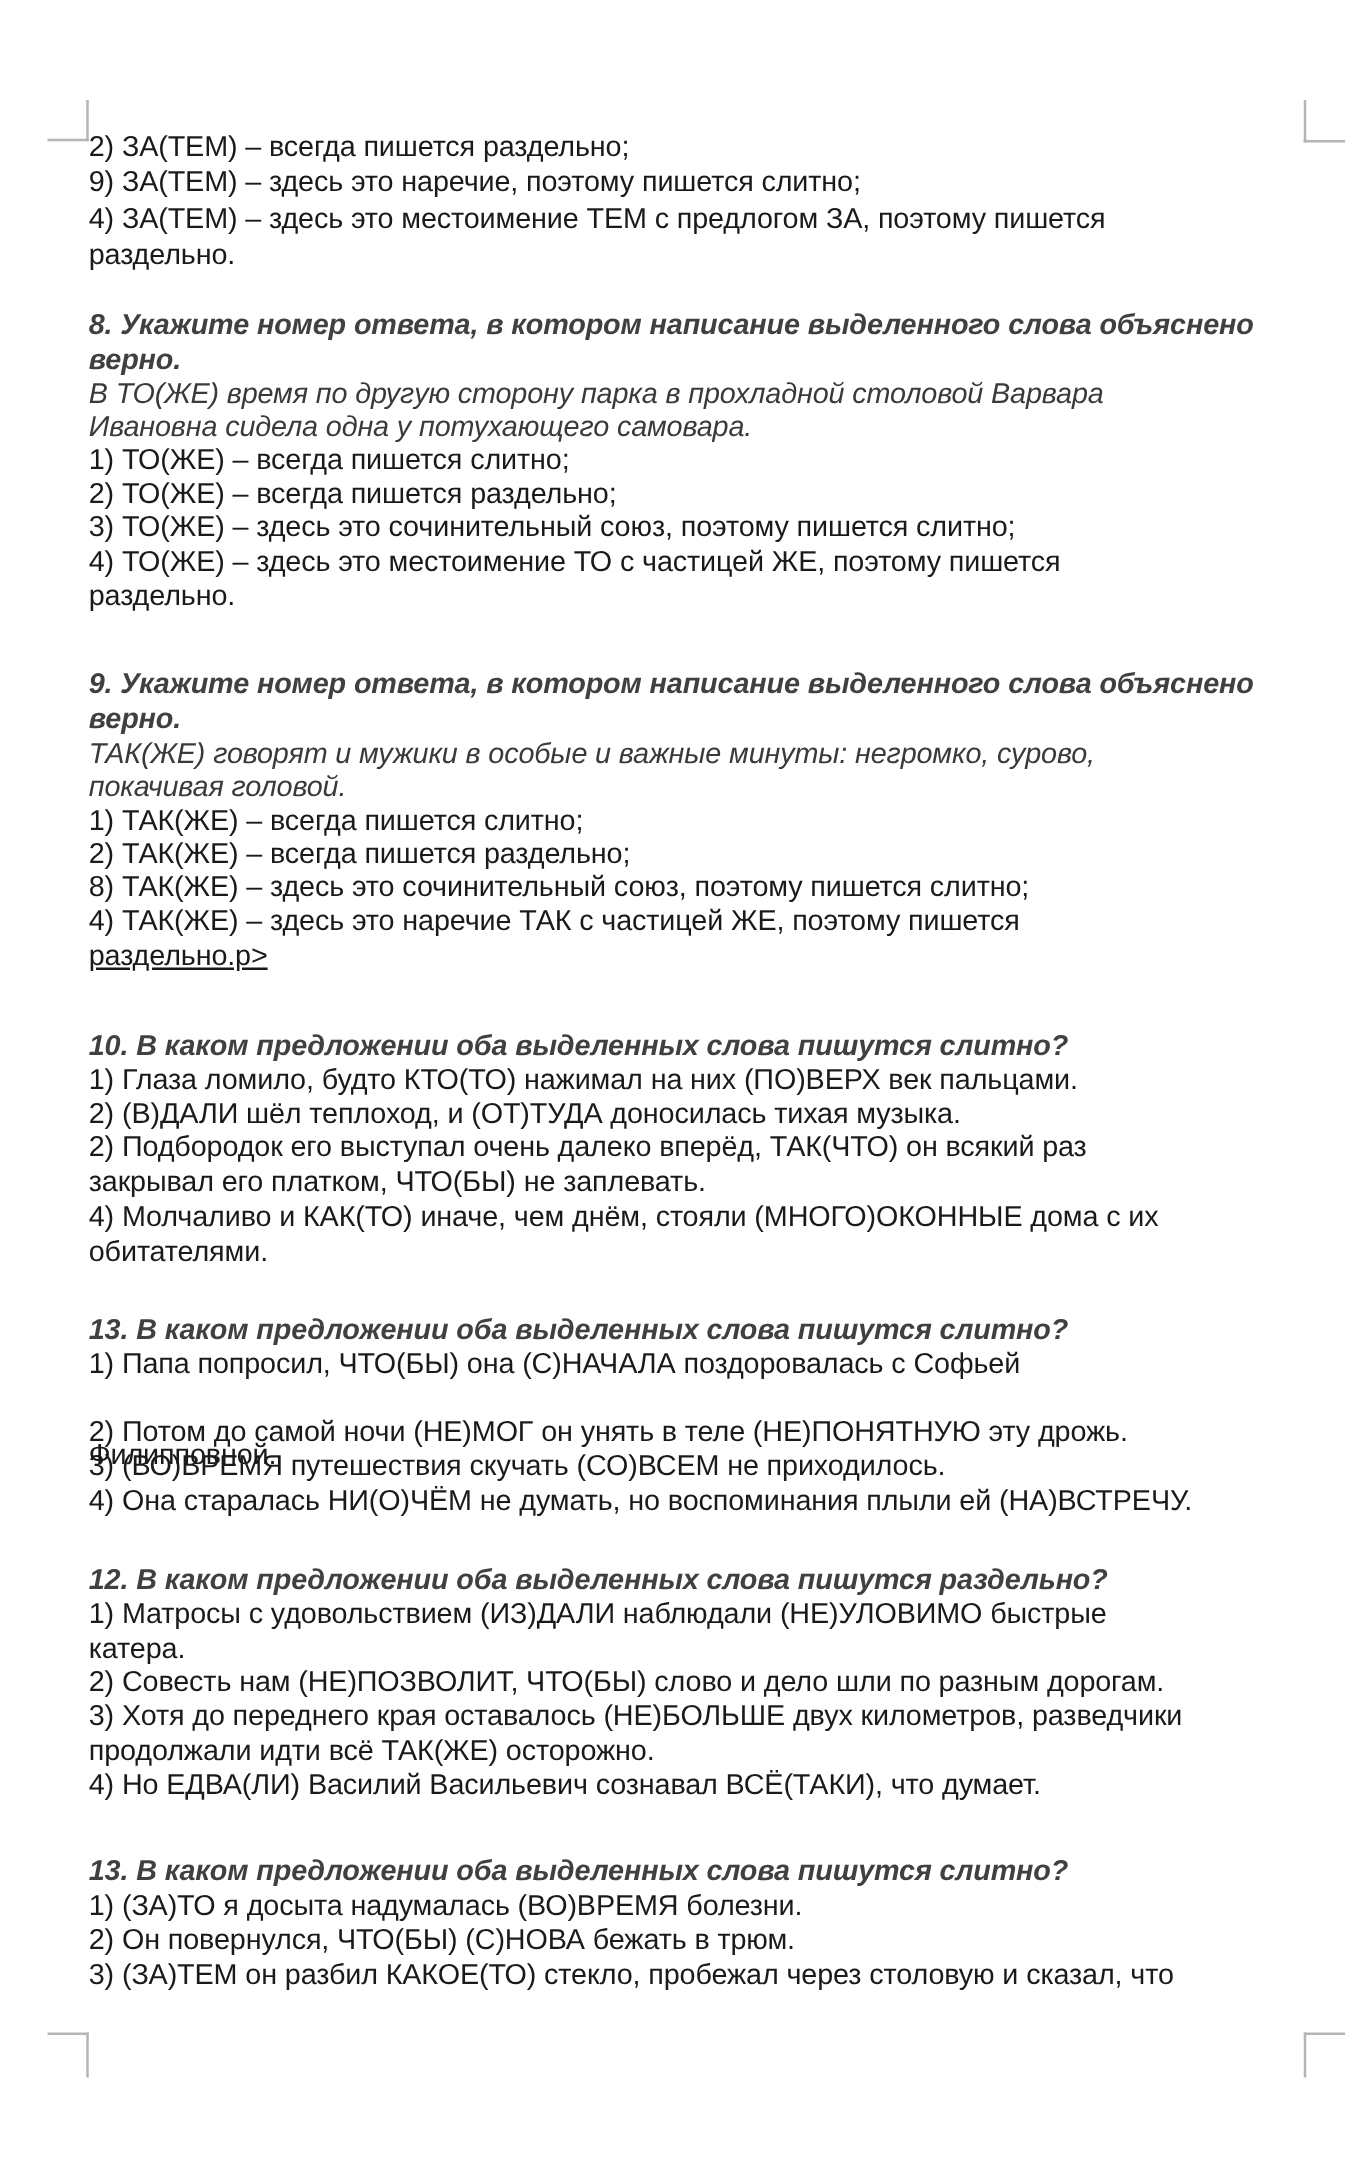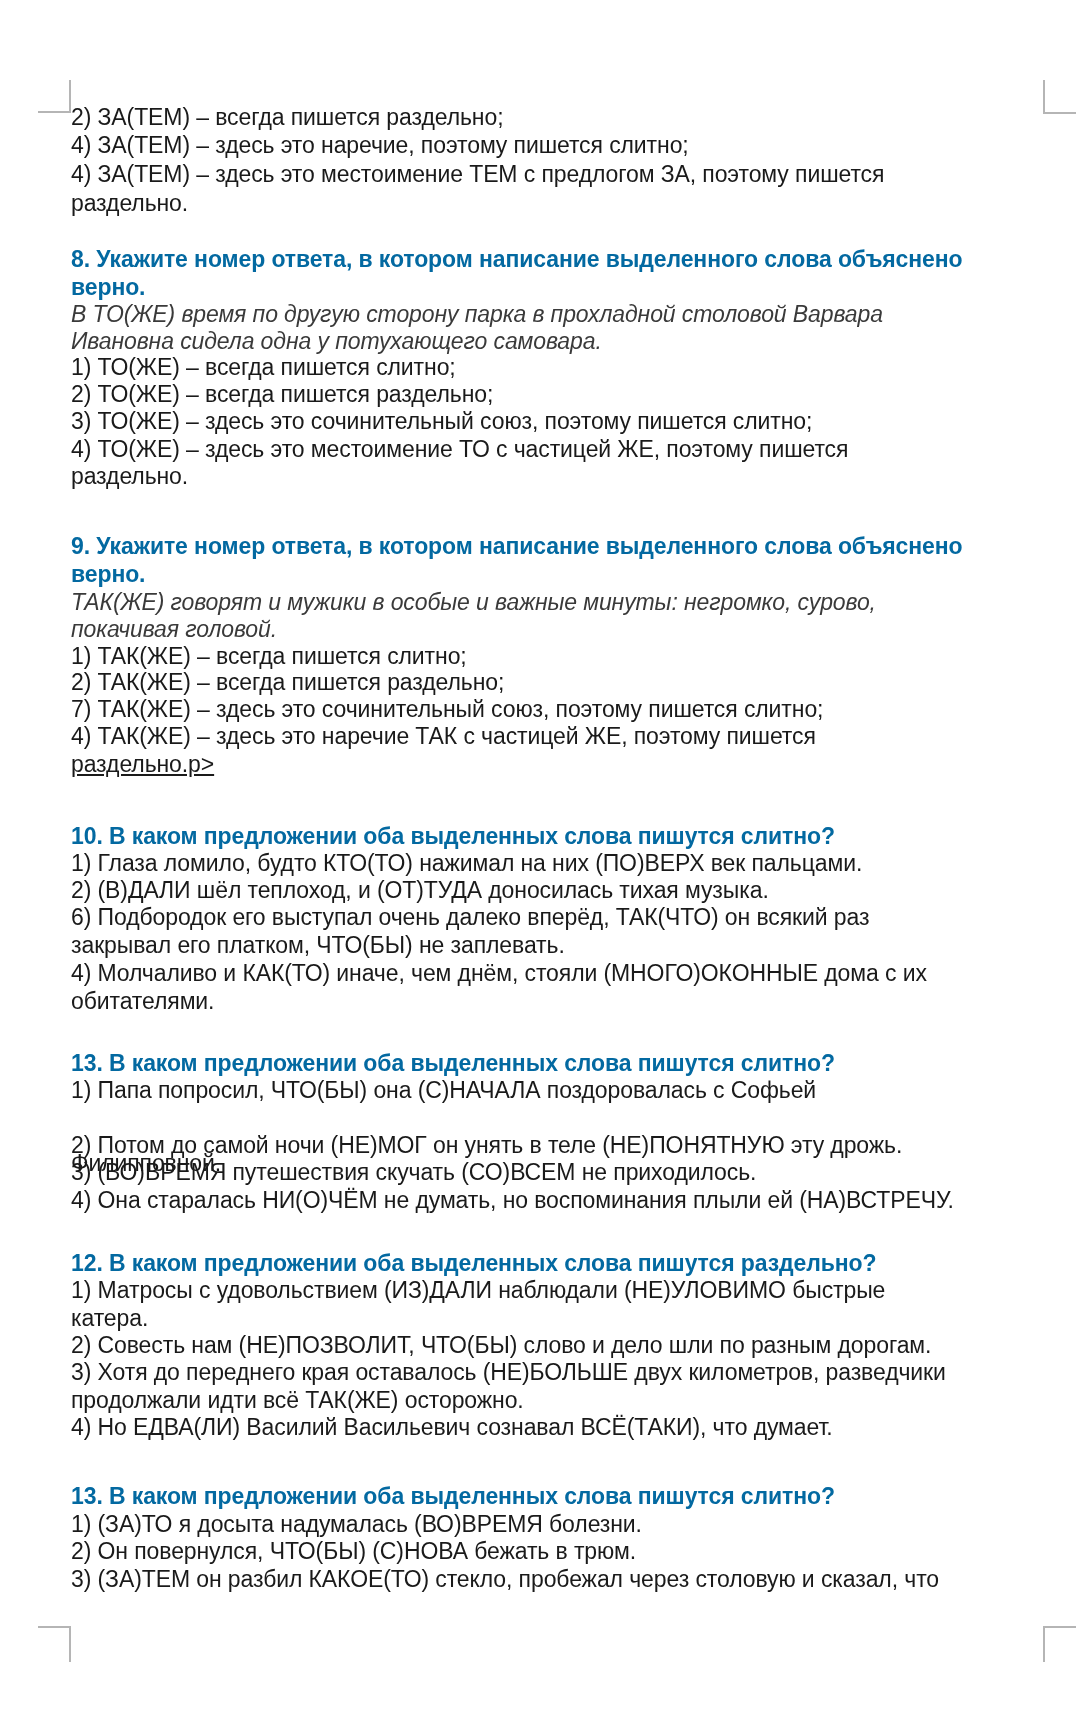--- a/index.html
+++ b/index.html
@@ -1,63 +1,63 @@
 <!DOCTYPE html>
 <html><head>
 <meta charset="utf-8">
 <style>
   html, body { margin: 0; padding: 0; background: #ffffff; }
   body { width: 1080px; height: 1734px; position: relative; overflow: hidden;
          font-family: "Liberation Sans", sans-serif; }
   .page { position: absolute; left: 16px; top: 0; width: 1079px; height: 1734px; background: #ffffff; text-align: center; }
   .line { position: absolute; left: 55px; white-space: nowrap; font-size: 23px; line-height: 28px;
           color: #1a1a1a; letter-spacing: -0.1px; }
-  .line.q { font-weight: bold; color: #0369a1; }
+  .line.q { font-style: italic; font-weight: bold; color: #404040; }
   .line.ex { font-style: italic; color: #3a3a3a; }
   .corner { position: absolute; border-color: #b5b5b5; border-style: solid; border-width: 0; }
   .c-tl { left: 22px; top: 80px; width: 31px; height: 31px; border-right-width: 2px; border-bottom-width: 2px; }
   .c-tr { left: 1027px; top: 80px; width: 31px; height: 32px; border-left-width: 2px; border-bottom-width: 2px; }
   .c-bl { left: 22px; top: 1626px; width: 31px; height: 34px; border-right-width: 2px; border-top-width: 2px; }
   .c-br { left: 1027px; top: 1626px; width: 31px; height: 34px; border-left-width: 2px; border-top-width: 2px; }
 </style>
 </head>
 <body>
 
 <div class="page">
   <div class="corner c-tl"></div>
   <div class="corner c-tr"></div>
   <div class="corner c-bl"></div>
   <div class="corner c-br"></div>
   <div id="text-body">
       <div class="line" style="top: 103px;">2) ЗА(ТЕМ) – всегда пишется раздельно;</div>
-      <div class="line" style="top: 131px;">4) ЗА(ТЕМ) – здесь это наречие, поэтому пишется слитно;</div>
+      <div class="line" style="top: 131px;">9) ЗА(ТЕМ) – здесь это наречие, поэтому пишется слитно;</div>
       <div class="line" style="top: 160px;">4) ЗА(ТЕМ) – здесь это местоимение ТЕМ с предлогом ЗА, поэтому пишется</div>
       <div class="line" style="top: 189px;">раздельно.</div>
       <div class="line q" style="top: 245px;">8. Укажите номер ответа, в котором написание выделенного слова объяснено</div>
       <div class="line q" style="top: 273px;">верно.</div>
       <div class="line ex" style="top: 300px;">В ТО(ЖЕ) время по другую сторону парка в прохладной столовой Варвара</div>
       <div class="line ex" style="top: 327px;">Ивановна сидела одна у потухающего самовара.</div>
       <div class="line" style="top: 353px;">1) ТО(ЖЕ) – всегда пишется слитно;</div>
       <div class="line" style="top: 380px;">2) ТО(ЖЕ) – всегда пишется раздельно;</div>
       <div class="line" style="top: 407px;">3) ТО(ЖЕ) – здесь это сочинительный союз, поэтому пишется слитно;</div>
       <div class="line" style="top: 435px;">4) ТО(ЖЕ) – здесь это местоимение ТО с частицей ЖЕ, поэтому пишется</div>
       <div class="line" style="top: 462px;">раздельно.</div>
       <div class="line q" style="top: 532px;">9. Укажите номер ответа, в котором написание выделенного слова объяснено</div>
       <div class="line q" style="top: 560px;">верно.</div>
       <div class="line ex" style="top: 588px;">ТАК(ЖЕ) говорят и мужики в особые и важные минуты: негромко, сурово,</div>
       <div class="line ex" style="top: 615px;">покачивая головой.</div>
       <div class="line" style="top: 642px;">1) ТАК(ЖЕ) – всегда пишется слитно;</div>
       <div class="line" style="top: 668px;">2) ТАК(ЖЕ) – всегда пишется раздельно;</div>
-      <div class="line" style="top: 695px;">7) ТАК(ЖЕ) – здесь это сочинительный союз, поэтому пишется слитно;</div>
+      <div class="line" style="top: 695px;">8) ТАК(ЖЕ) – здесь это сочинительный союз, поэтому пишется слитно;</div>
       <div class="line" style="top: 722px;">4) ТАК(ЖЕ) – здесь это наречие ТАК с частицей ЖЕ, поэтому пишется</div>
       <div class="line" style="top: 750px; text-decoration: underline;">раздельно.p&gt;</div>
       <div class="line q" style="top: 822px;">10. В каком предложении оба выделенных слова пишутся слитно?</div>
       <div class="line" style="top: 849px;">1) Глаза ломило, будто КТО(ТО) нажимал на них (ПО)ВЕРХ век пальцами.</div>
       <div class="line" style="top: 876px;">2) (В)ДАЛИ шёл теплоход, и (ОТ)ТУДА доносилась тихая музыка.</div>
-      <div class="line" style="top: 903px;">6) Подбородок его выступал очень далеко вперёд, ТАК(ЧТО) он всякий раз</div>
+      <div class="line" style="top: 903px;">2) Подбородок его выступал очень далеко вперёд, ТАК(ЧТО) он всякий раз</div>
       <div class="line" style="top: 931px;">закрывал его платком, ЧТО(БЫ) не заплевать.</div>
       <div class="line" style="top: 959px;">4) Молчаливо и КАК(ТО) иначе, чем днём, стояли (МНОГО)ОКОННЫЕ дома с их</div>
       <div class="line" style="top: 987px;">обитателями.</div>
       <div class="line q" style="top: 1049px;">13. В каком предложении оба выделенных слова пишутся слитно?</div>
       <div class="line" style="top: 1076px;">1) Папа попросил, ЧТО(БЫ) она (С)НАЧАЛА поздоровалась с Софьей</div>
       <div class="line" style="top: 1103px; margin-top: 46px;">Филипповной.</div>
       <div class="line" style="top: 1131px;">2) Потом до самой ночи (НЕ)МОГ он унять в теле (НЕ)ПОНЯТНУЮ эту дрожь.</div>
       <div class="line" style="top: 1158px;">3) (ВО)ВРЕМЯ путешествия скучать (СО)ВСЕМ не приходилось.</div>
       <div class="line" style="top: 1186px;">4) Она старалась НИ(О)ЧЁМ не думать, но воспоминания плыли ей (НА)ВСТРЕЧУ.</div>
       <div class="line q" style="top: 1249px;">12. В каком предложении оба выделенных слова пишутся раздельно?</div>

